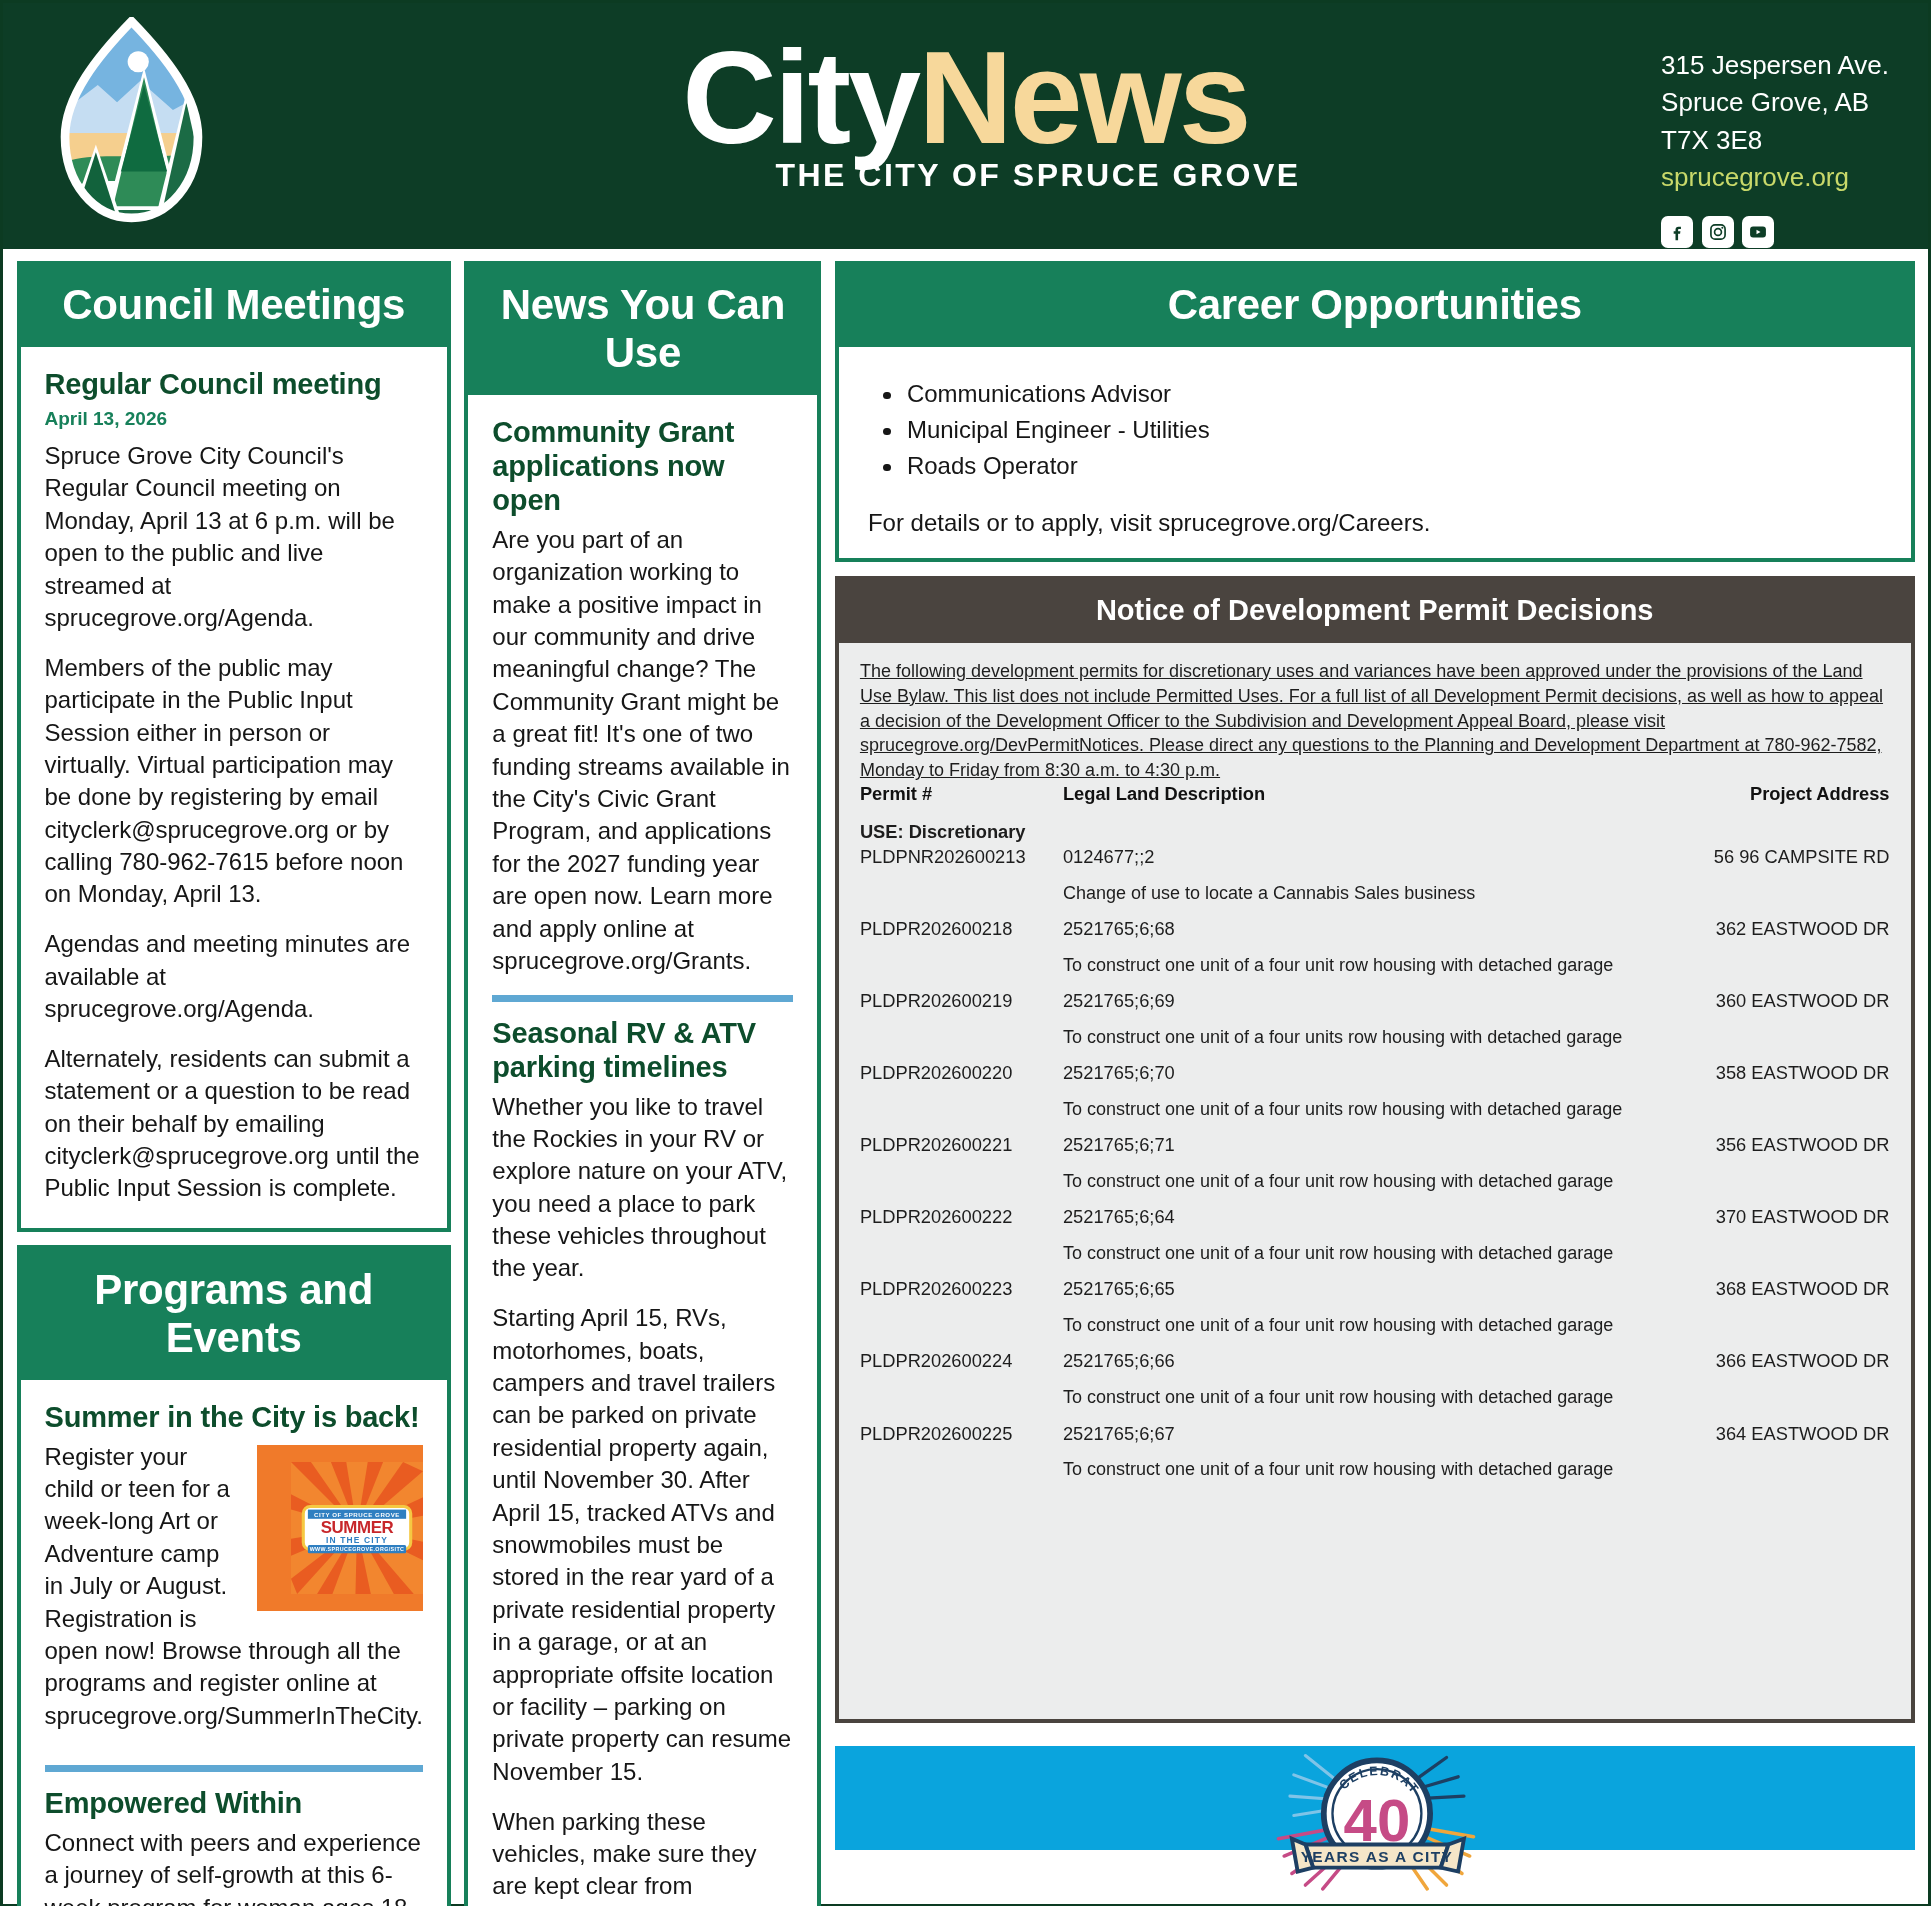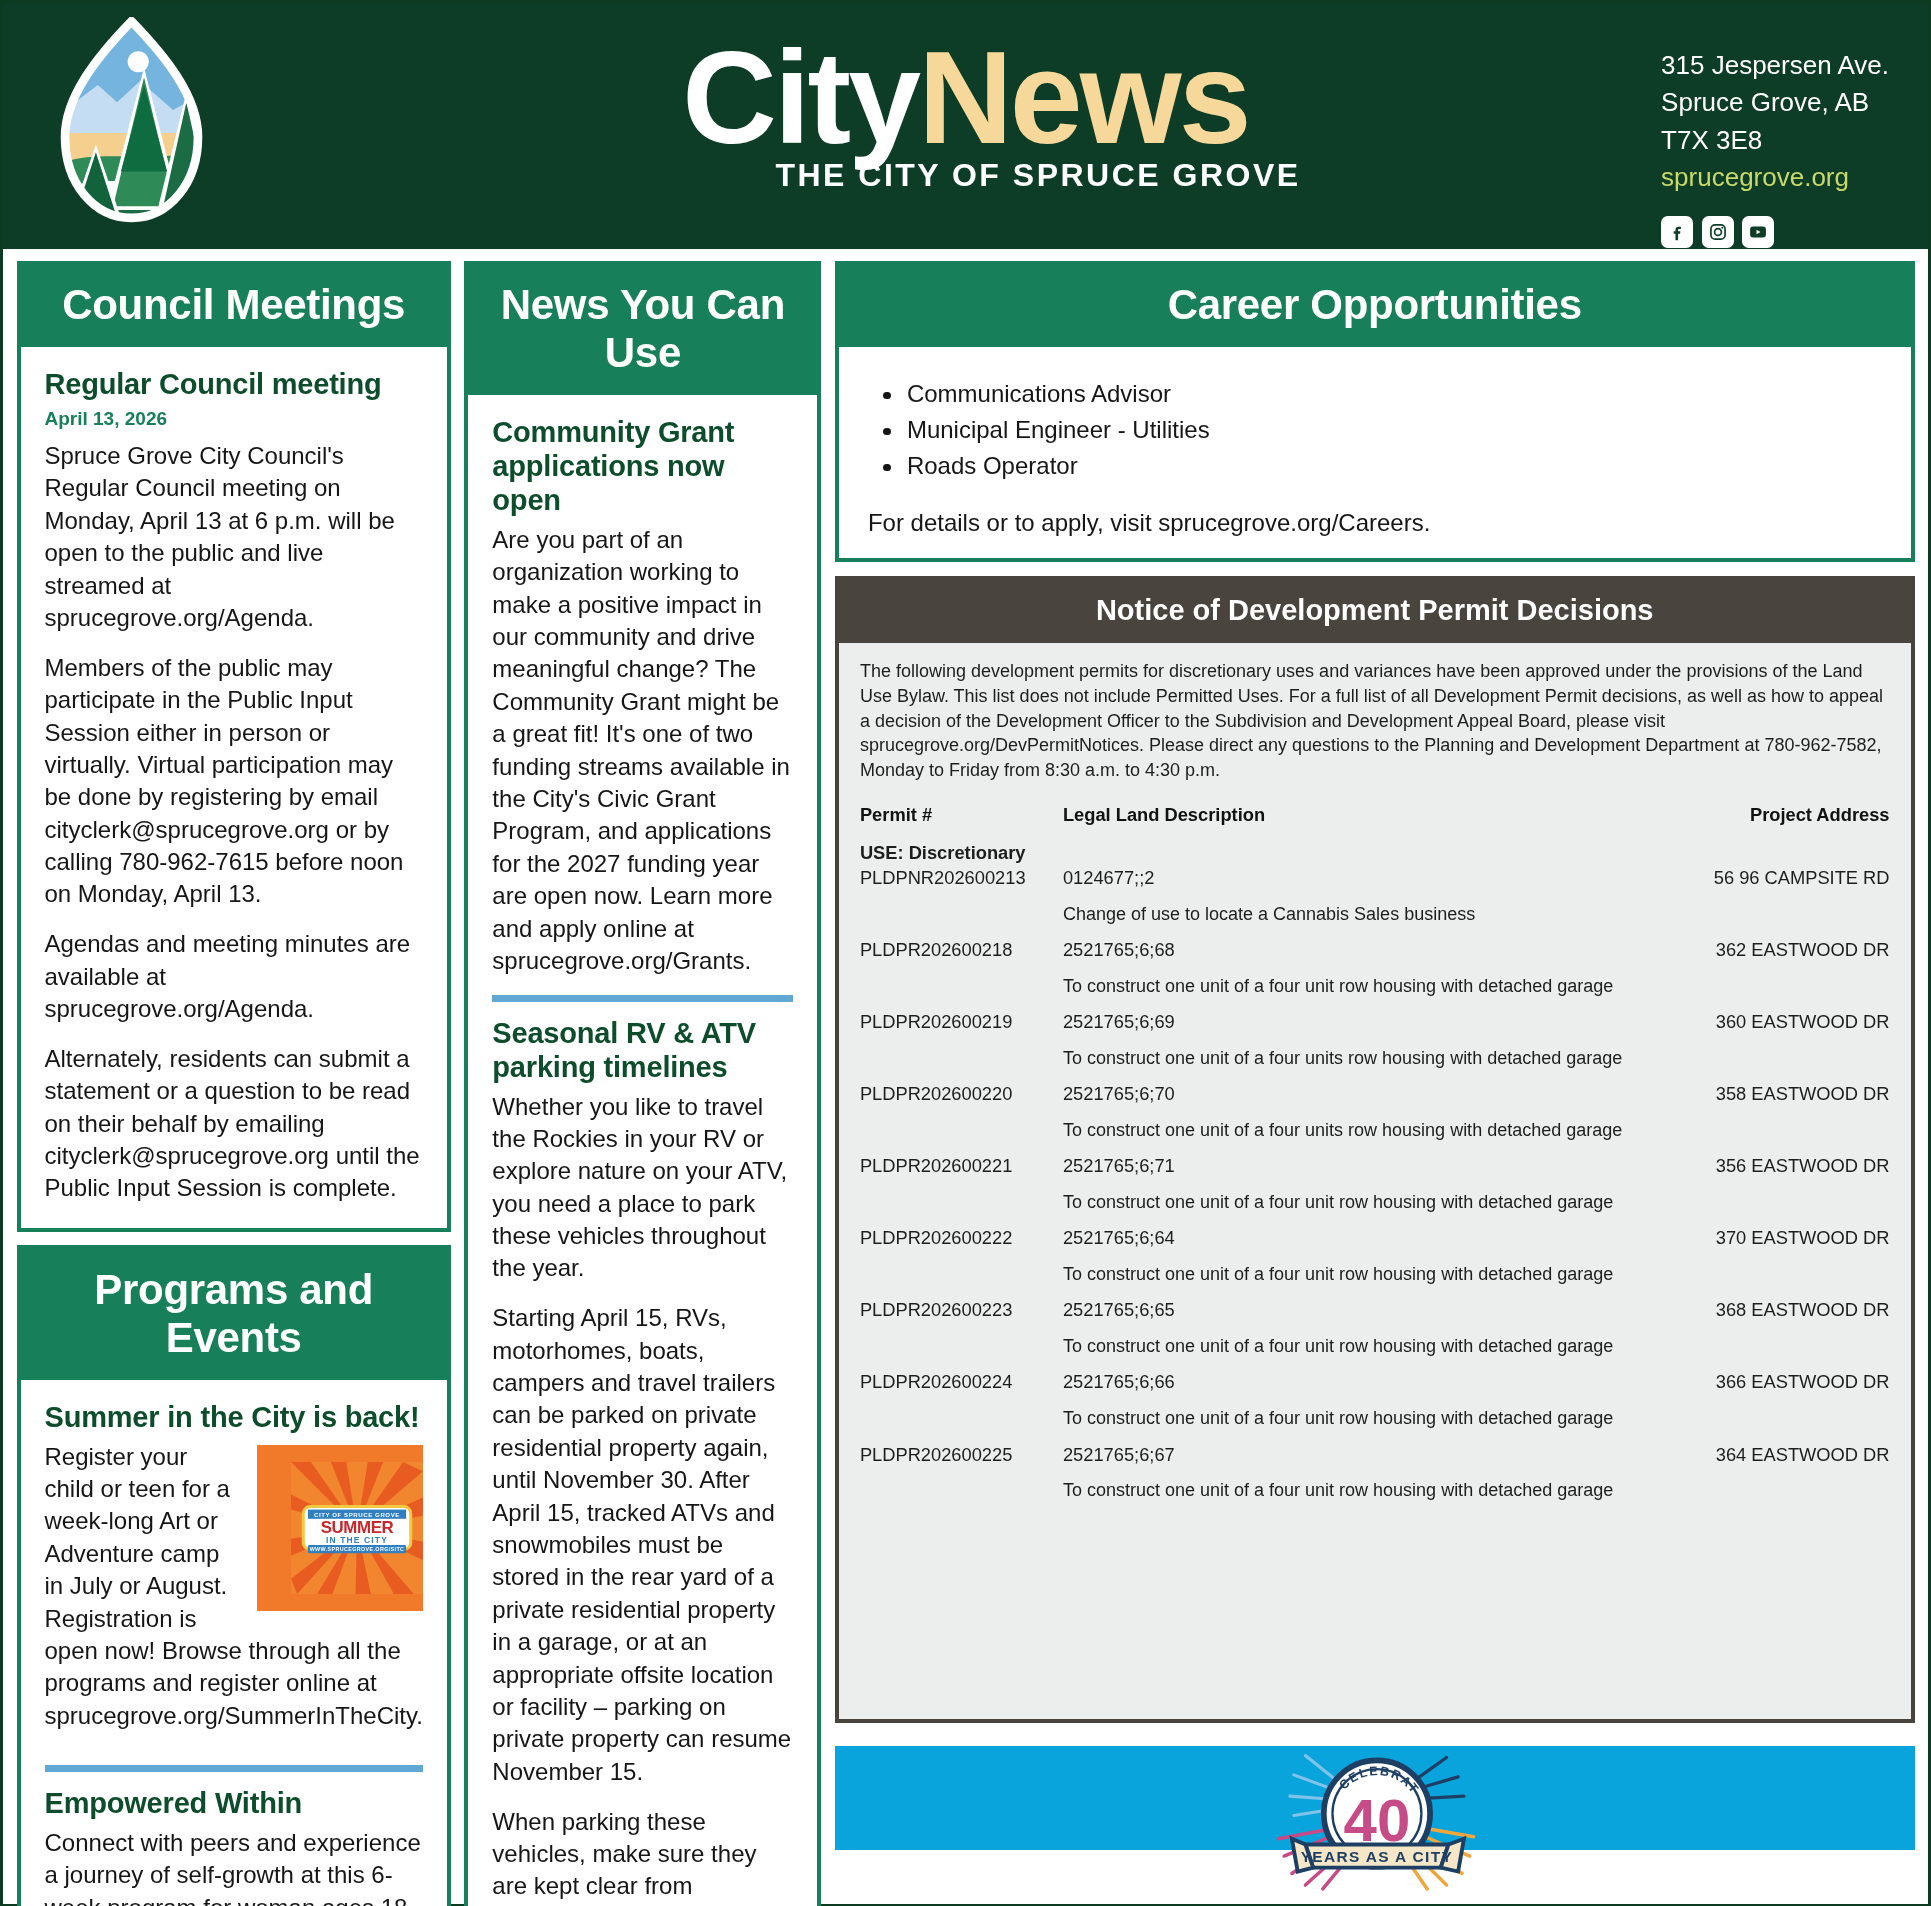--- a/index.html
+++ b/index.html
@@ -190,21 +190,21 @@
   }
   .permit-body {
     background: #eceded;
     padding: 16.4px 21px 17.4px;
     flex: 1 1 auto;
   }
   .permit-intro {
     font-size: 18px;
     line-height: 1.38;
     color: #1d1d1d;
-    margin-bottom: 21px;
+    text-decoration: underline;
   }
   table.permits { width: 100%; border-collapse: collapse; }
   table.permits th {
     font-size: 18.3px;
     font-weight: 700;
     text-align: left;
     padding-bottom: 16.4px;
     color: #111;
   }
   table.permits th.c3 { text-align: right; }

